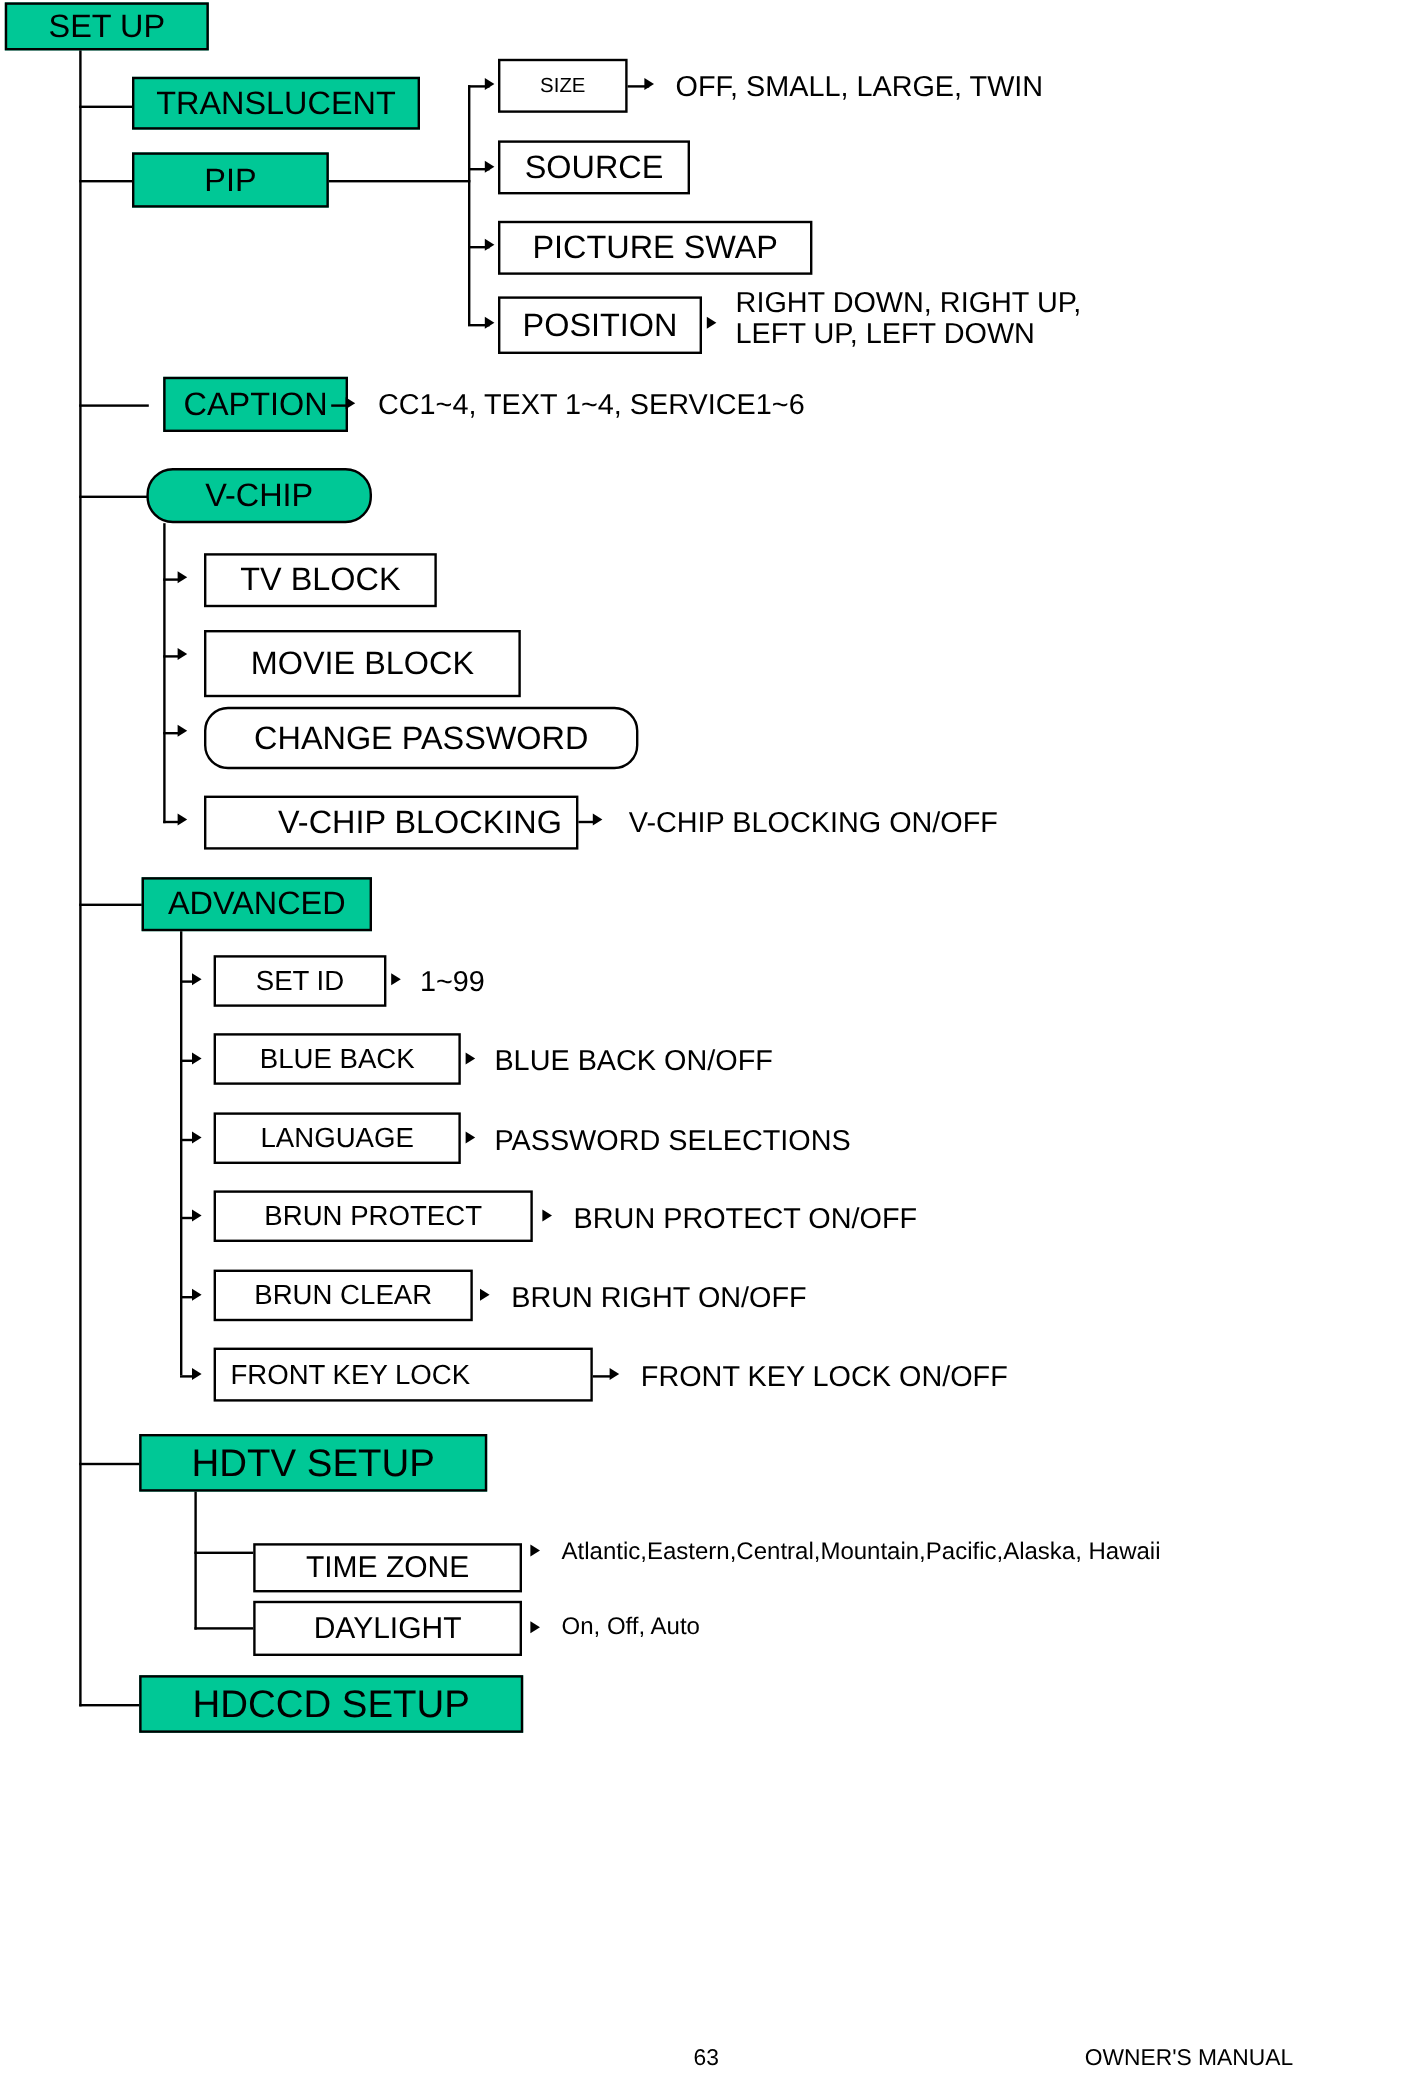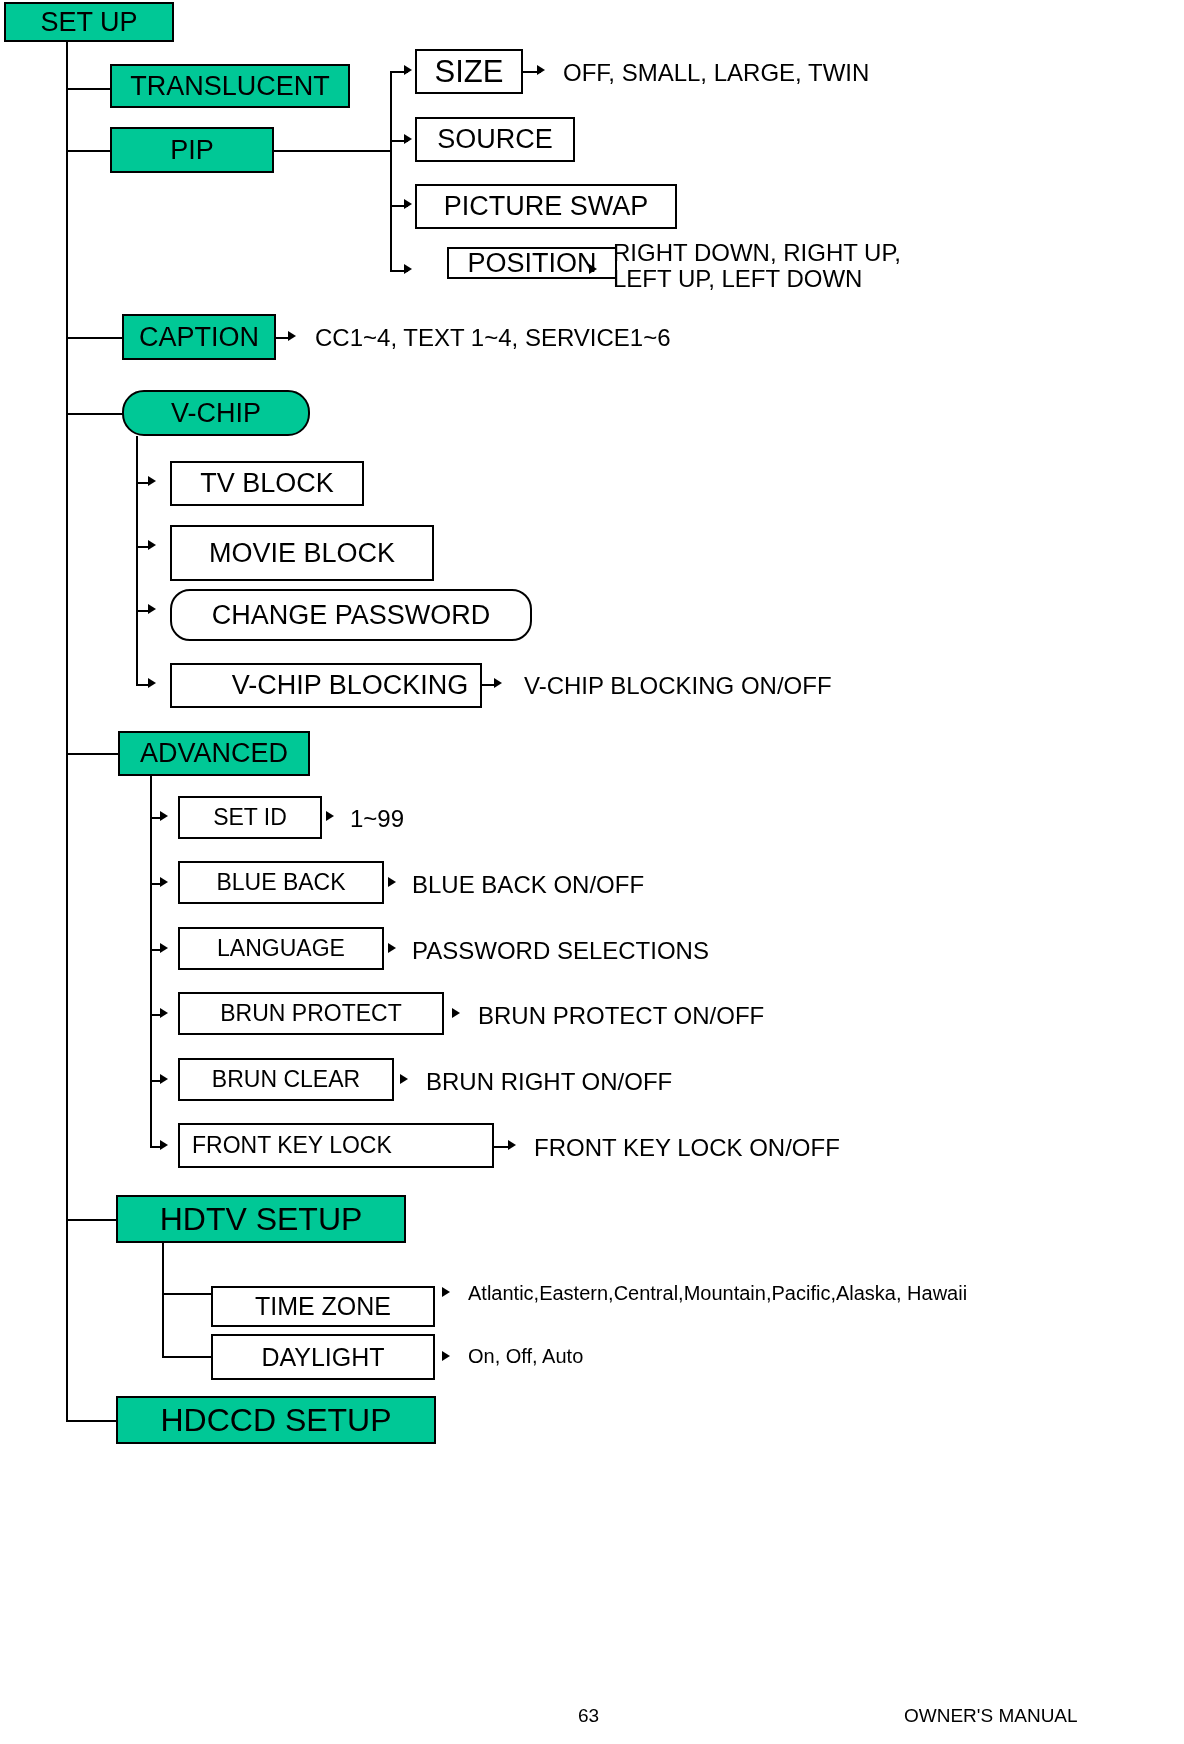--- a/index.html
+++ b/index.html
@@ -71,52 +71,52 @@
   <div class="h" style="left:66px;top:150px;width:46px;"></div>
   <div class="box green" style="left:110px;top:127px;width:164px;height:46px;font-size:27px;">
     <span>PIP</span>
   </div>
 
   <div class="h" style="left:274px;top:150px;width:118px;"></div>
   <div class="v" style="left:390px;top:71px;height:200px;"></div>
 
   <div class="h" style="left:390px;top:71px;width:18px;"></div>
   <div class="arrow sm" style="left:404px;top:65px;"></div>
-  <div class="box" style="left:415px;top:49px;width:108px;height:45px;font-size:31px;">
+  <div class="box" style="left:415px;top:49px;width:108px;height:45px;font-size:17px;">
     <span>SIZE</span>
   </div>
   <div class="h" style="left:523px;top:71px;width:18px;"></div>
   <div class="arrow sm" style="left:537px;top:65px;"></div>
   <div class="ann" style="left:563px;top:60px;font-size:24px;">OFF, SMALL, LARGE, TWIN</div>
 
   <div class="h" style="left:390px;top:140px;width:18px;"></div>
   <div class="arrow sm" style="left:404px;top:134px;"></div>
   <div class="box" style="left:415px;top:117px;width:160px;height:45px;font-size:27px;">
     <span>SOURCE</span>
   </div>
 
   <div class="h" style="left:390px;top:205px;width:18px;"></div>
   <div class="arrow sm" style="left:404px;top:199px;"></div>
   <div class="box" style="left:415px;top:184px;width:262px;height:45px;font-size:27px;">
     <span>PICTURE SWAP</span>
   </div>
 
   <div class="h" style="left:390px;top:270px;width:18px;"></div>
   <div class="arrow sm" style="left:404px;top:264px;"></div>
-  <div class="box" style="left:415px;top:247px;width:170px;height:32px;font-size:27px;margin-left:32px;">
+  <div class="box" style="left:415px;top:247px;width:170px;height:48px;font-size:27px;">
     <span>POSITION</span>
   </div>
   <div class="arrow sm" style="left:589px;top:264px;"></div>
   <div class="ann" style="left:613px;top:240px;font-size:24px;">
     <div>RIGHT DOWN, RIGHT UP,</div>
     <div>LEFT UP, LEFT DOWN</div>
   </div>
 
   <div class="h" style="left:66px;top:337px;width:58px;"></div>
-  <div class="box green" style="left:122px;top:314px;width:154px;height:46px;font-size:27px;">
+  <div class="box green" style="left:136px;top:314px;width:154px;height:46px;font-size:27px;">
     <span>CAPTION</span>
   </div>
   <div class="h" style="left:276px;top:337px;width:14px;"></div>
   <div class="arrow sm" style="left:288px;top:331px;"></div>
   <div class="ann" style="left:315px;top:325px;font-size:24px;">CC1~4, TEXT 1~4, SERVICE1~6</div>
 
   <div class="h" style="left:66px;top:413px;width:58px;"></div>
   <div class="box green" style="left:122px;top:390px;width:188px;height:46px;font-size:27px;border-radius:22px;">
     <span>V-CHIP</span>
   </div>

